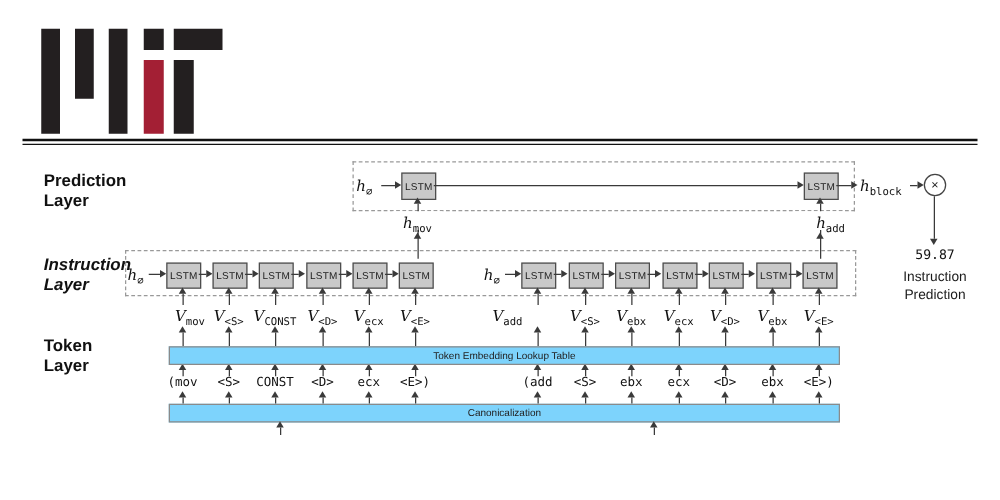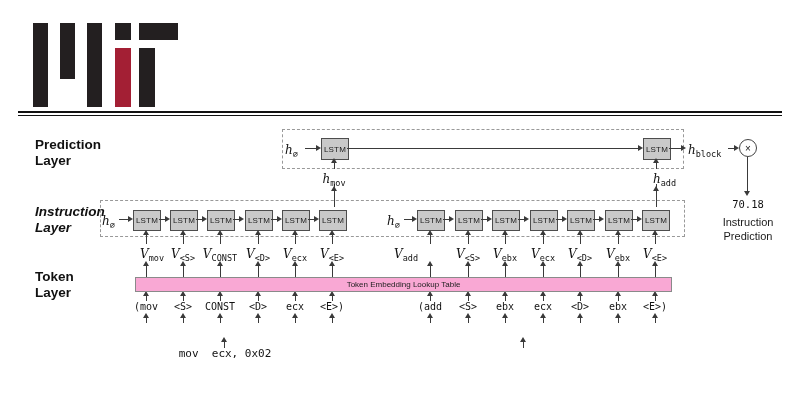--- a/index.html
+++ b/index.html
@@ -11,21 +11,21 @@
          font-family:"Liberation Serif",serif;font-weight:bold;font-size:14px;color:#111;}
   .rule{position:absolute;left:18px;width:764px;background:#111;}
   
   .layer-label{position:absolute;left:35px;font-weight:bold;font-size:13.5px;line-height:16px;color:#111;}
   
   .dashedbox{position:absolute;border:1px dashed #999;}
   
   .lstm{position:absolute;background:#c9c9c9;border:1px solid #4d4d4d;
         display:flex;align-items:center;justify-content:center;
         font-size:8px;color:#1a1a1a;letter-spacing:.2px;}
-  .bar{position:absolute;left:135px;width:535px;height:13px;background:#f9a8d4;border:1px solid #8a8a8a;
+  .bar{position:absolute;left:135px;width:535px;height:13px;background:#7dd3fc;border:1px solid #8a8a8a;
        display:flex;align-items:center;justify-content:center;font-size:8px;color:#222;}
   
   .vline{position:absolute;width:1px;background:#3a3a3a;}
   .hline{position:absolute;height:1px;background:#3a3a3a;}
   .ah-up{position:absolute;width:0;height:0;border-left:3px solid transparent;
          border-right:3px solid transparent;border-bottom:5px solid #3a3a3a;}
   .ah-down{position:absolute;width:0;height:0;border-left:3px solid transparent;
          border-right:3px solid transparent;border-top:5px solid #3a3a3a;}
   .ah-right{position:absolute;width:0;height:0;border-top:3px solid transparent;
          border-bottom:3px solid transparent;border-left:5px solid #3a3a3a;}
@@ -110,21 +110,21 @@
   <div class="hlabel" style="left:688px;top:140px;">
     <span class="math"><span>h</span><sub>block</sub></span>
   </div>
   <div class="hline" style="left:728px;top:148px;width:6px;"></div>
   <div class="ah-right" style="left:734px;top:145px;"></div>
   <div id="mult-circle">
       <span>×</span>
     </div>
   <div class="vline" style="left:747px;top:157px;height:34px;"></div>
   <div class="ah-down" style="left:744px;top:191px;"></div>
-  <div id="out-value">70.18</div>
+  <div id="out-value">59.87</div>
   <div id="out-label">
     <div>Instruction</div>
     <div>Prediction</div>
   </div>
 
   <div class="dashedbox" style="left:100px;top:200px;width:583px;height:35px;"></div>
 
   <div id="gen">
       <div class="hlabel" style="left: 102px; top: 211px;"><span class="math"><span>h</span><sub>∅</sub></span></div>
       <div class="hline" style="left: 119px; top: 219px; width: 9px;"></div>
@@ -295,20 +295,22 @@
       <div class="vline" style="left: 655px; top: 266px; height: 11px;"></div>
       <div class="ah-up" style="left: 652px; top: 291px;"></div>
       <div class="vline" style="left: 655px; top: 296px; height: 5px;"></div>
       <div class="ah-up" style="left: 652px; top: 313px;"></div>
       <div class="vline" style="left: 655px; top: 318px; height: 5px;"></div>
     </div>
 
   <div class="bar" style="top:277px;">
     <span>Token Embedding Lookup Table</span>
   </div>
+  <div class="bar" style="top:323px;">
+    <span>Canonicalization</span>
+  </div>
 
   <div class="ah-up" style="left:221px;top:337px;"></div>
   <div class="vline" style="left:224px;top:342px;height:6px;"></div>
-  <div class="asm" style="left:145px;top:347px;width:160px;">mov  ecx, 0x02</div>
   <div class="ah-up" style="left:520px;top:337px;"></div>
   <div class="vline" style="left:523px;top:342px;height:6px;"></div>
 
 </div>
 
 </body></html>

